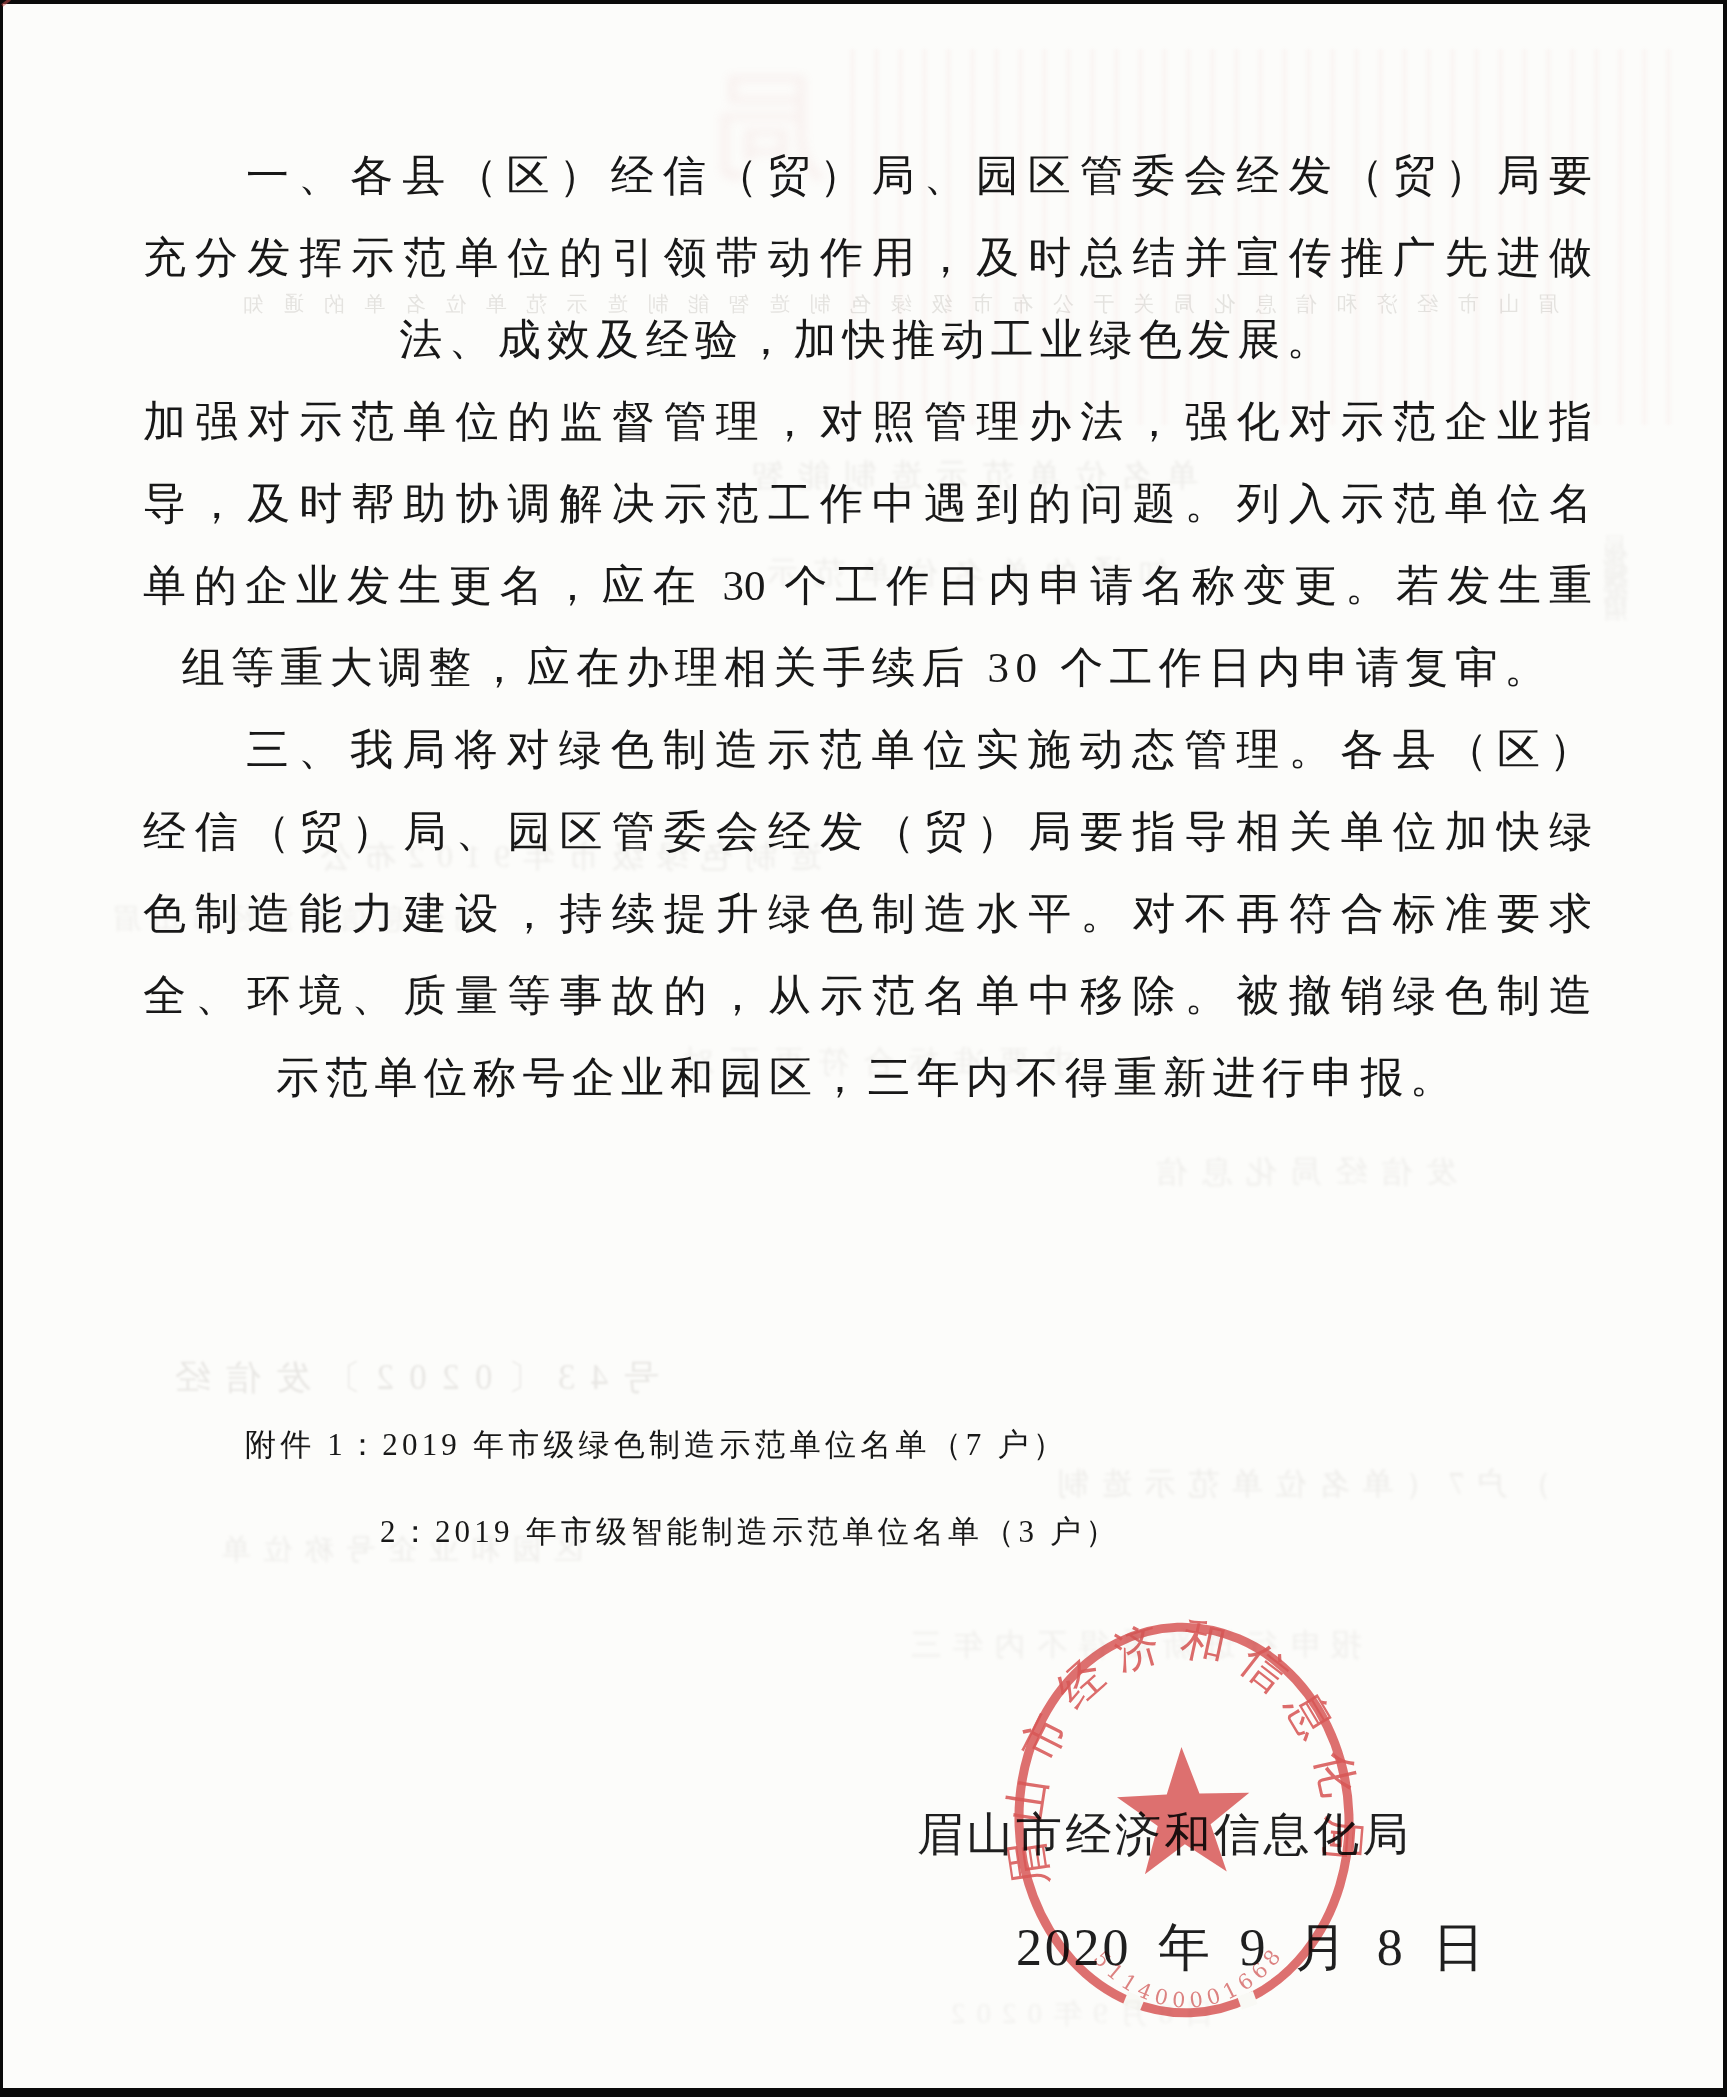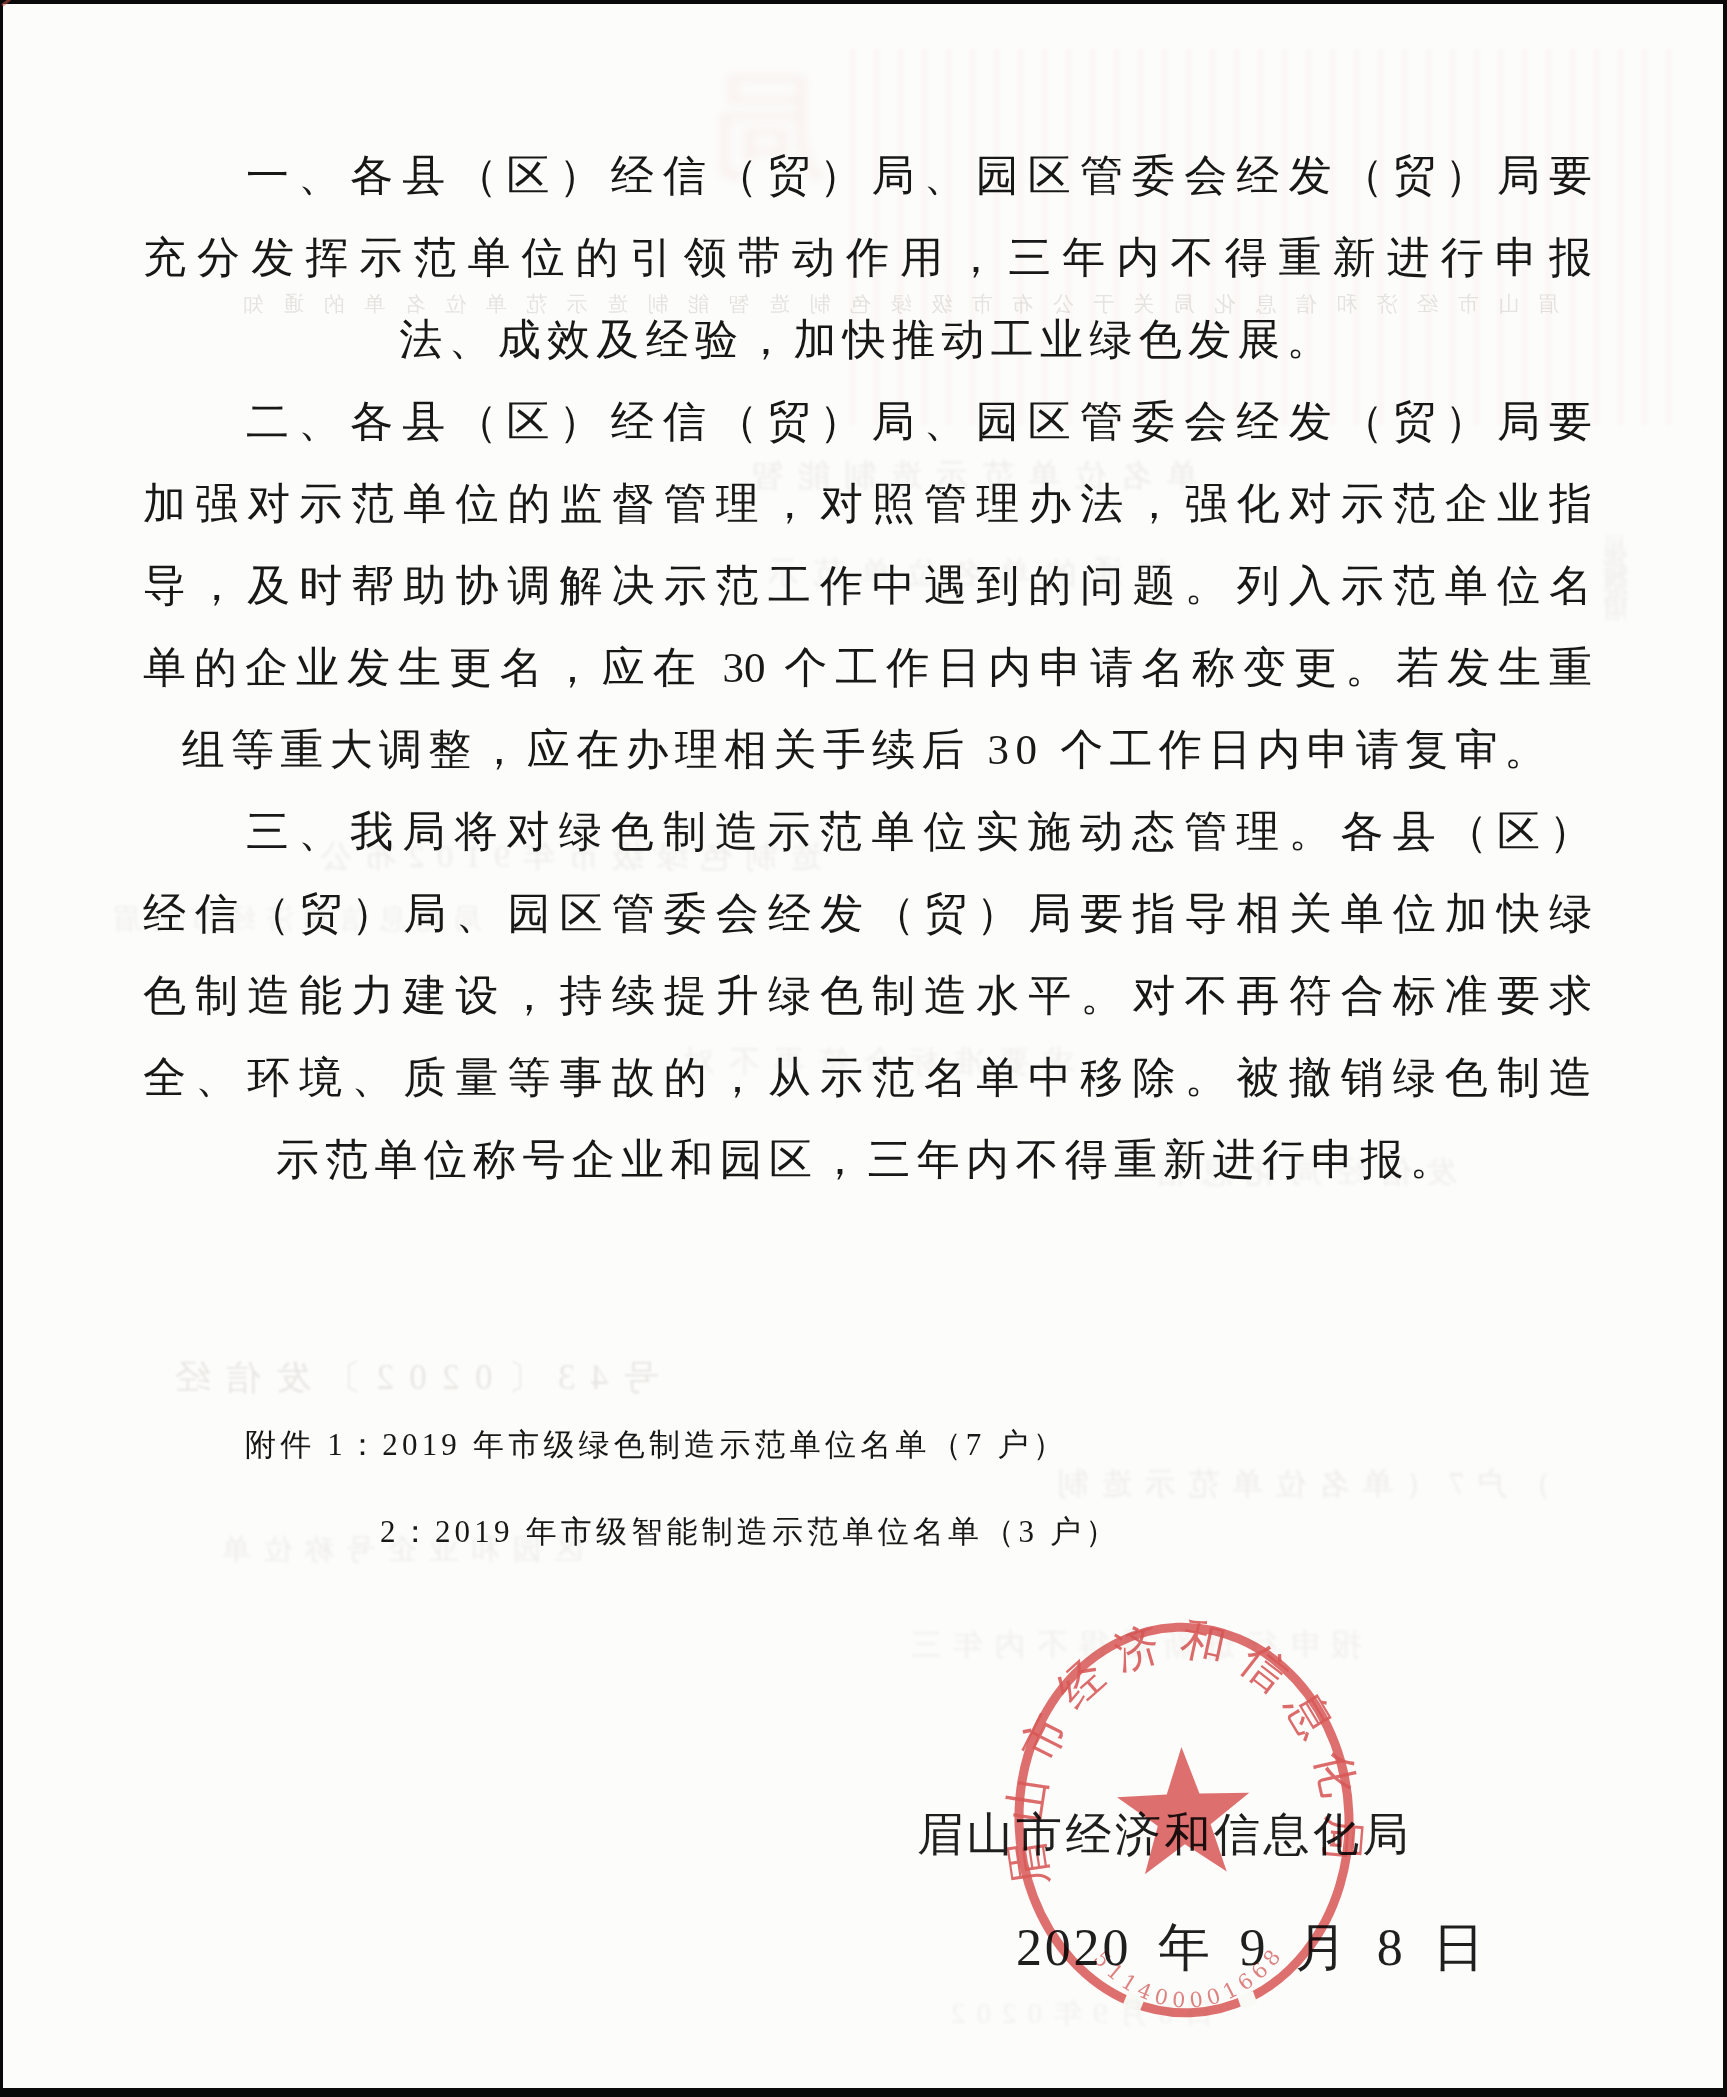--- a/index.html
+++ b/index.html
@@ -66,23 +66,22 @@
 <body>
 
 <div class="page">
 
   <div class="scan-frame"></div>
   <div class="corner-mark"></div>
   <div class="pink-striping"></div>
 
   <div class="body-lines" id="bodyLines">
       <div class="body-line justify indent">一、各县（区）经信（贸）局、园区管委会经发（贸）局要</div>
-      <div class="body-line justify">充分发挥示范单位的引领带动作用，三年内不得重新进行申报</div>
+      <div class="body-line justify">充分发挥示范单位的引领带动作用，及时总结并宣传推广先进做</div>
       <div class="body-line plain">法、成效及经验，加快推动工业绿色发展。</div>
-      <div class="body-line justify indent">二、各县（区）经信（贸）局、园区管委会经发（贸）局要</div>
       <div class="body-line justify">加强对示范单位的监督管理，对照管理办法，强化对示范企业指</div>
       <div class="body-line justify">导，及时帮助协调解决示范工作中遇到的问题。列入示范单位名</div>
       <div class="body-line justify">单的企业发生更名，应在 30 个工作日内申请名称变更。若发生重</div>
       <div class="body-line plain">组等重大调整，应在办理相关手续后 30 个工作日内申请复审。</div>
       <div class="body-line justify indent">三、我局将对绿色制造示范单位实施动态管理。各县（区）</div>
       <div class="body-line justify">经信（贸）局、园区管委会经发（贸）局要指导相关单位加快绿</div>
       <div class="body-line justify">色制造能力建设，持续提升绿色制造水平。对不再符合标准要求</div>
       <div class="body-line justify">全、环境、质量等事故的，从示范名单中移除。被撤销绿色制造</div>
       <div class="body-line plain">示范单位称号企业和园区，三年内不得重新进行申报。</div>
     </div>

